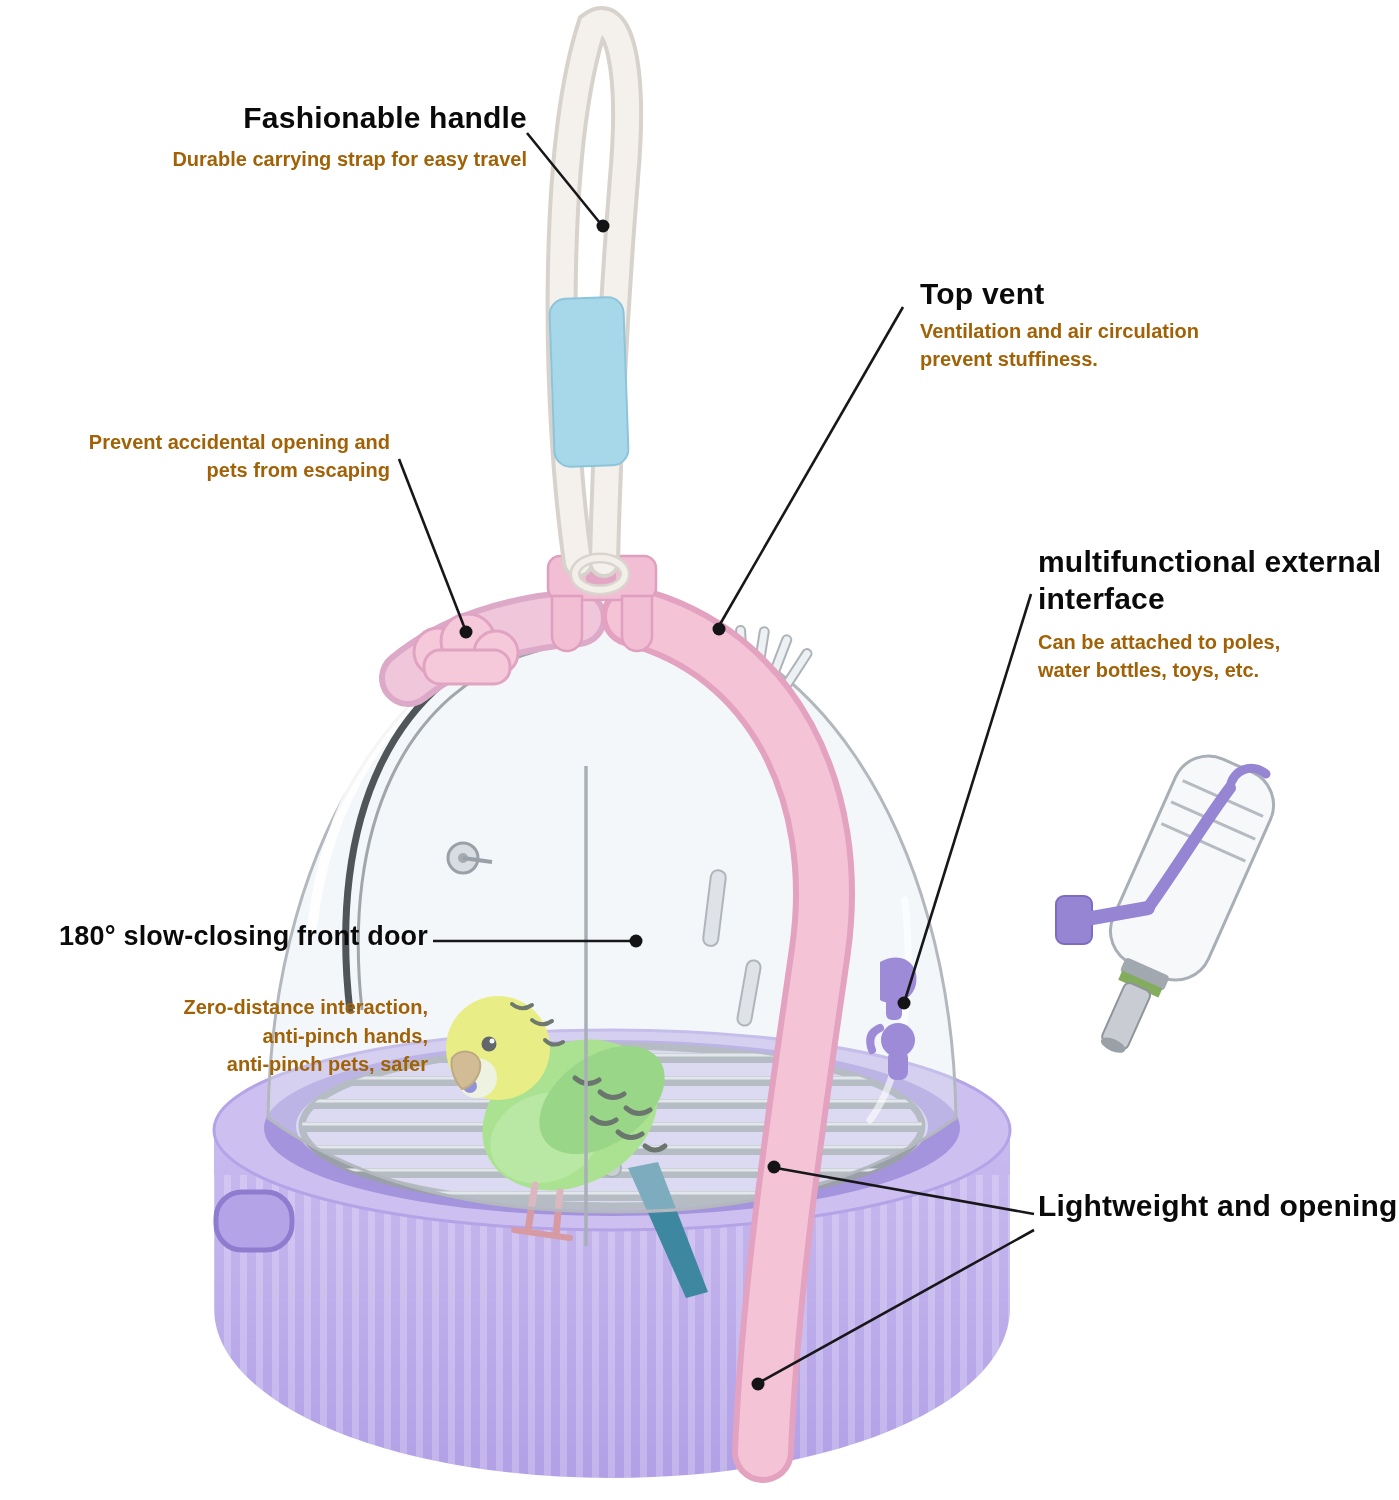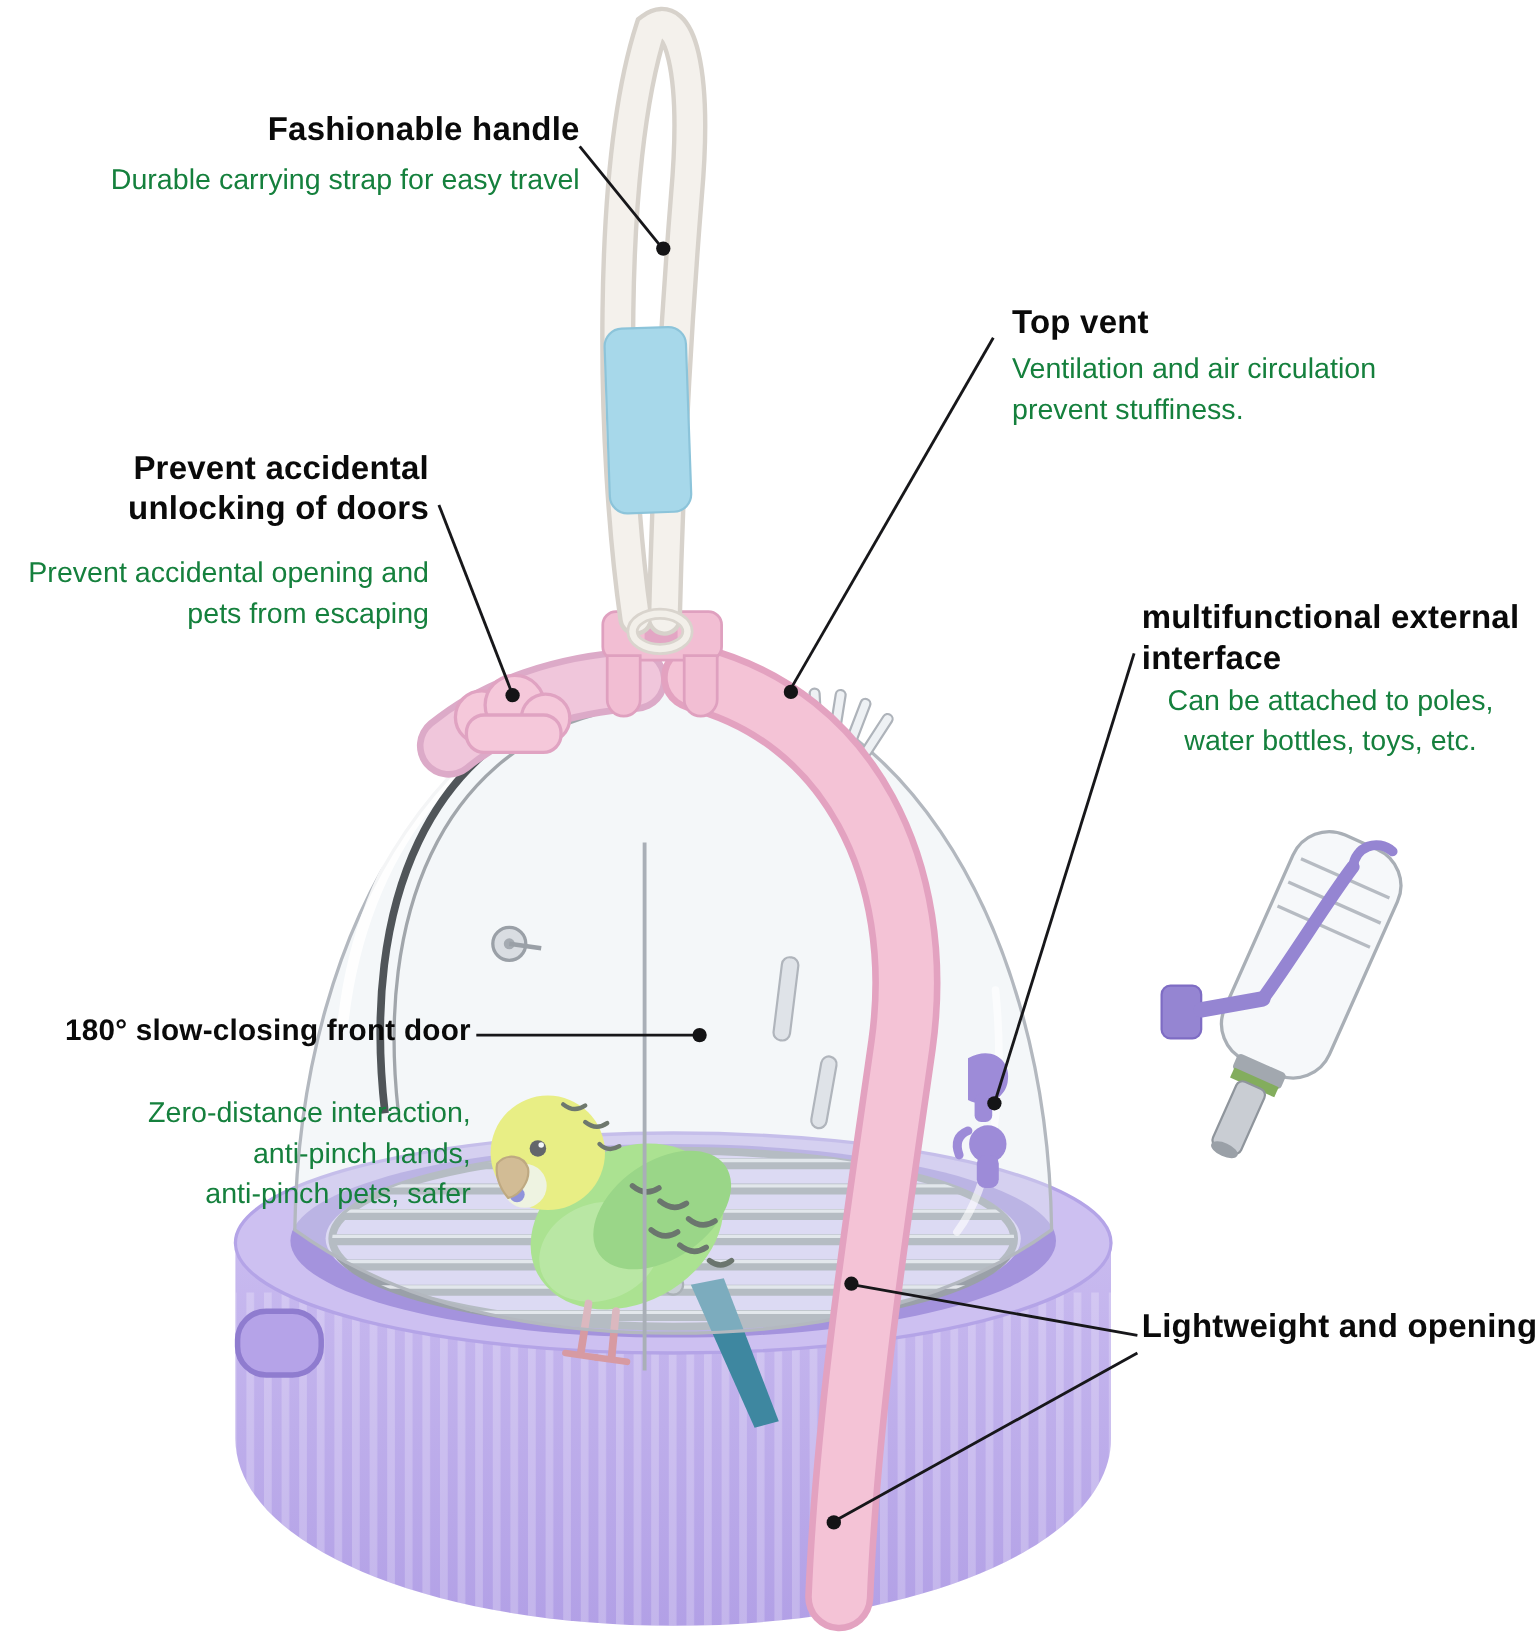--- a/index.html
+++ b/index.html
@@ -11,22 +11,22 @@
     color:#0b0b0b;
   }
   .stage { position:absolute; left:0; top:0; width:1399px; height:1500px; }
   svg.art { position:absolute; left:0; top:0; display:block; }
   .callout { position:absolute; }
   .callout .title {
     font-size:30px; font-weight:700; line-height:1.23;
     white-space:pre-line; color:#0a0a0a; letter-spacing:.2px;
   }
   .callout .desc {
-    font-size:26px; font-weight:400; line-height:1.42;
-    white-space:pre-line; color:#15803d; margin-top:12px;
+    font-size:20px; font-weight:700; line-height:1.42;
+    white-space:pre-line; color:#a16207; margin-top:12px;
   }
   .t-right { text-align:right; }
 </style>
 </head>
 <body>
 
 <div class="stage">
 
   <svg class="art" width="1399" height="1500" viewBox="0 0 1399 1500">
     <defs>
@@ -226,30 +226,28 @@
     <div class="desc" style="margin-top:8px;">Durable carrying strap for easy travel</div>
   </div>
 
   <div class="callout" style="top:276px; left:920px;">
     <div class="title">Top vent</div>
     <div class="desc" style="margin-top:4px;">Ventilation and air circulation
 prevent stuffiness.</div>
   </div>
 
   <div class="callout t-right" style="top:408px; right:1009px;">
-    <div class="title">Prevent accidental
-unlocking of doors</div>
     <div class="desc" style="margin-top:20px;">Prevent accidental opening and
 pets from escaping</div>
   </div>
 
   <div class="callout" style="top:544px; left:1038px;">
     <div class="title">multifunctional external
 interface</div>
-    <div class="desc" style="margin-top:0;text-align:center;">Can be attached to poles,
+    <div class="desc" style="margin-top:10px;">Can be attached to poles,
 water bottles, toys, etc.</div>
   </div>
 
   <div class="callout t-right" style="top:920px; right:971px;">
     <div class="title" style="font-size:27px; white-space:nowrap;margin-left:36px;">180° slow-closing front door</div>
     <div class="desc" style="margin-top:40px;">Zero-distance interaction,
 anti-pinch hands,
 anti-pinch pets, safer</div>
   </div>
 

